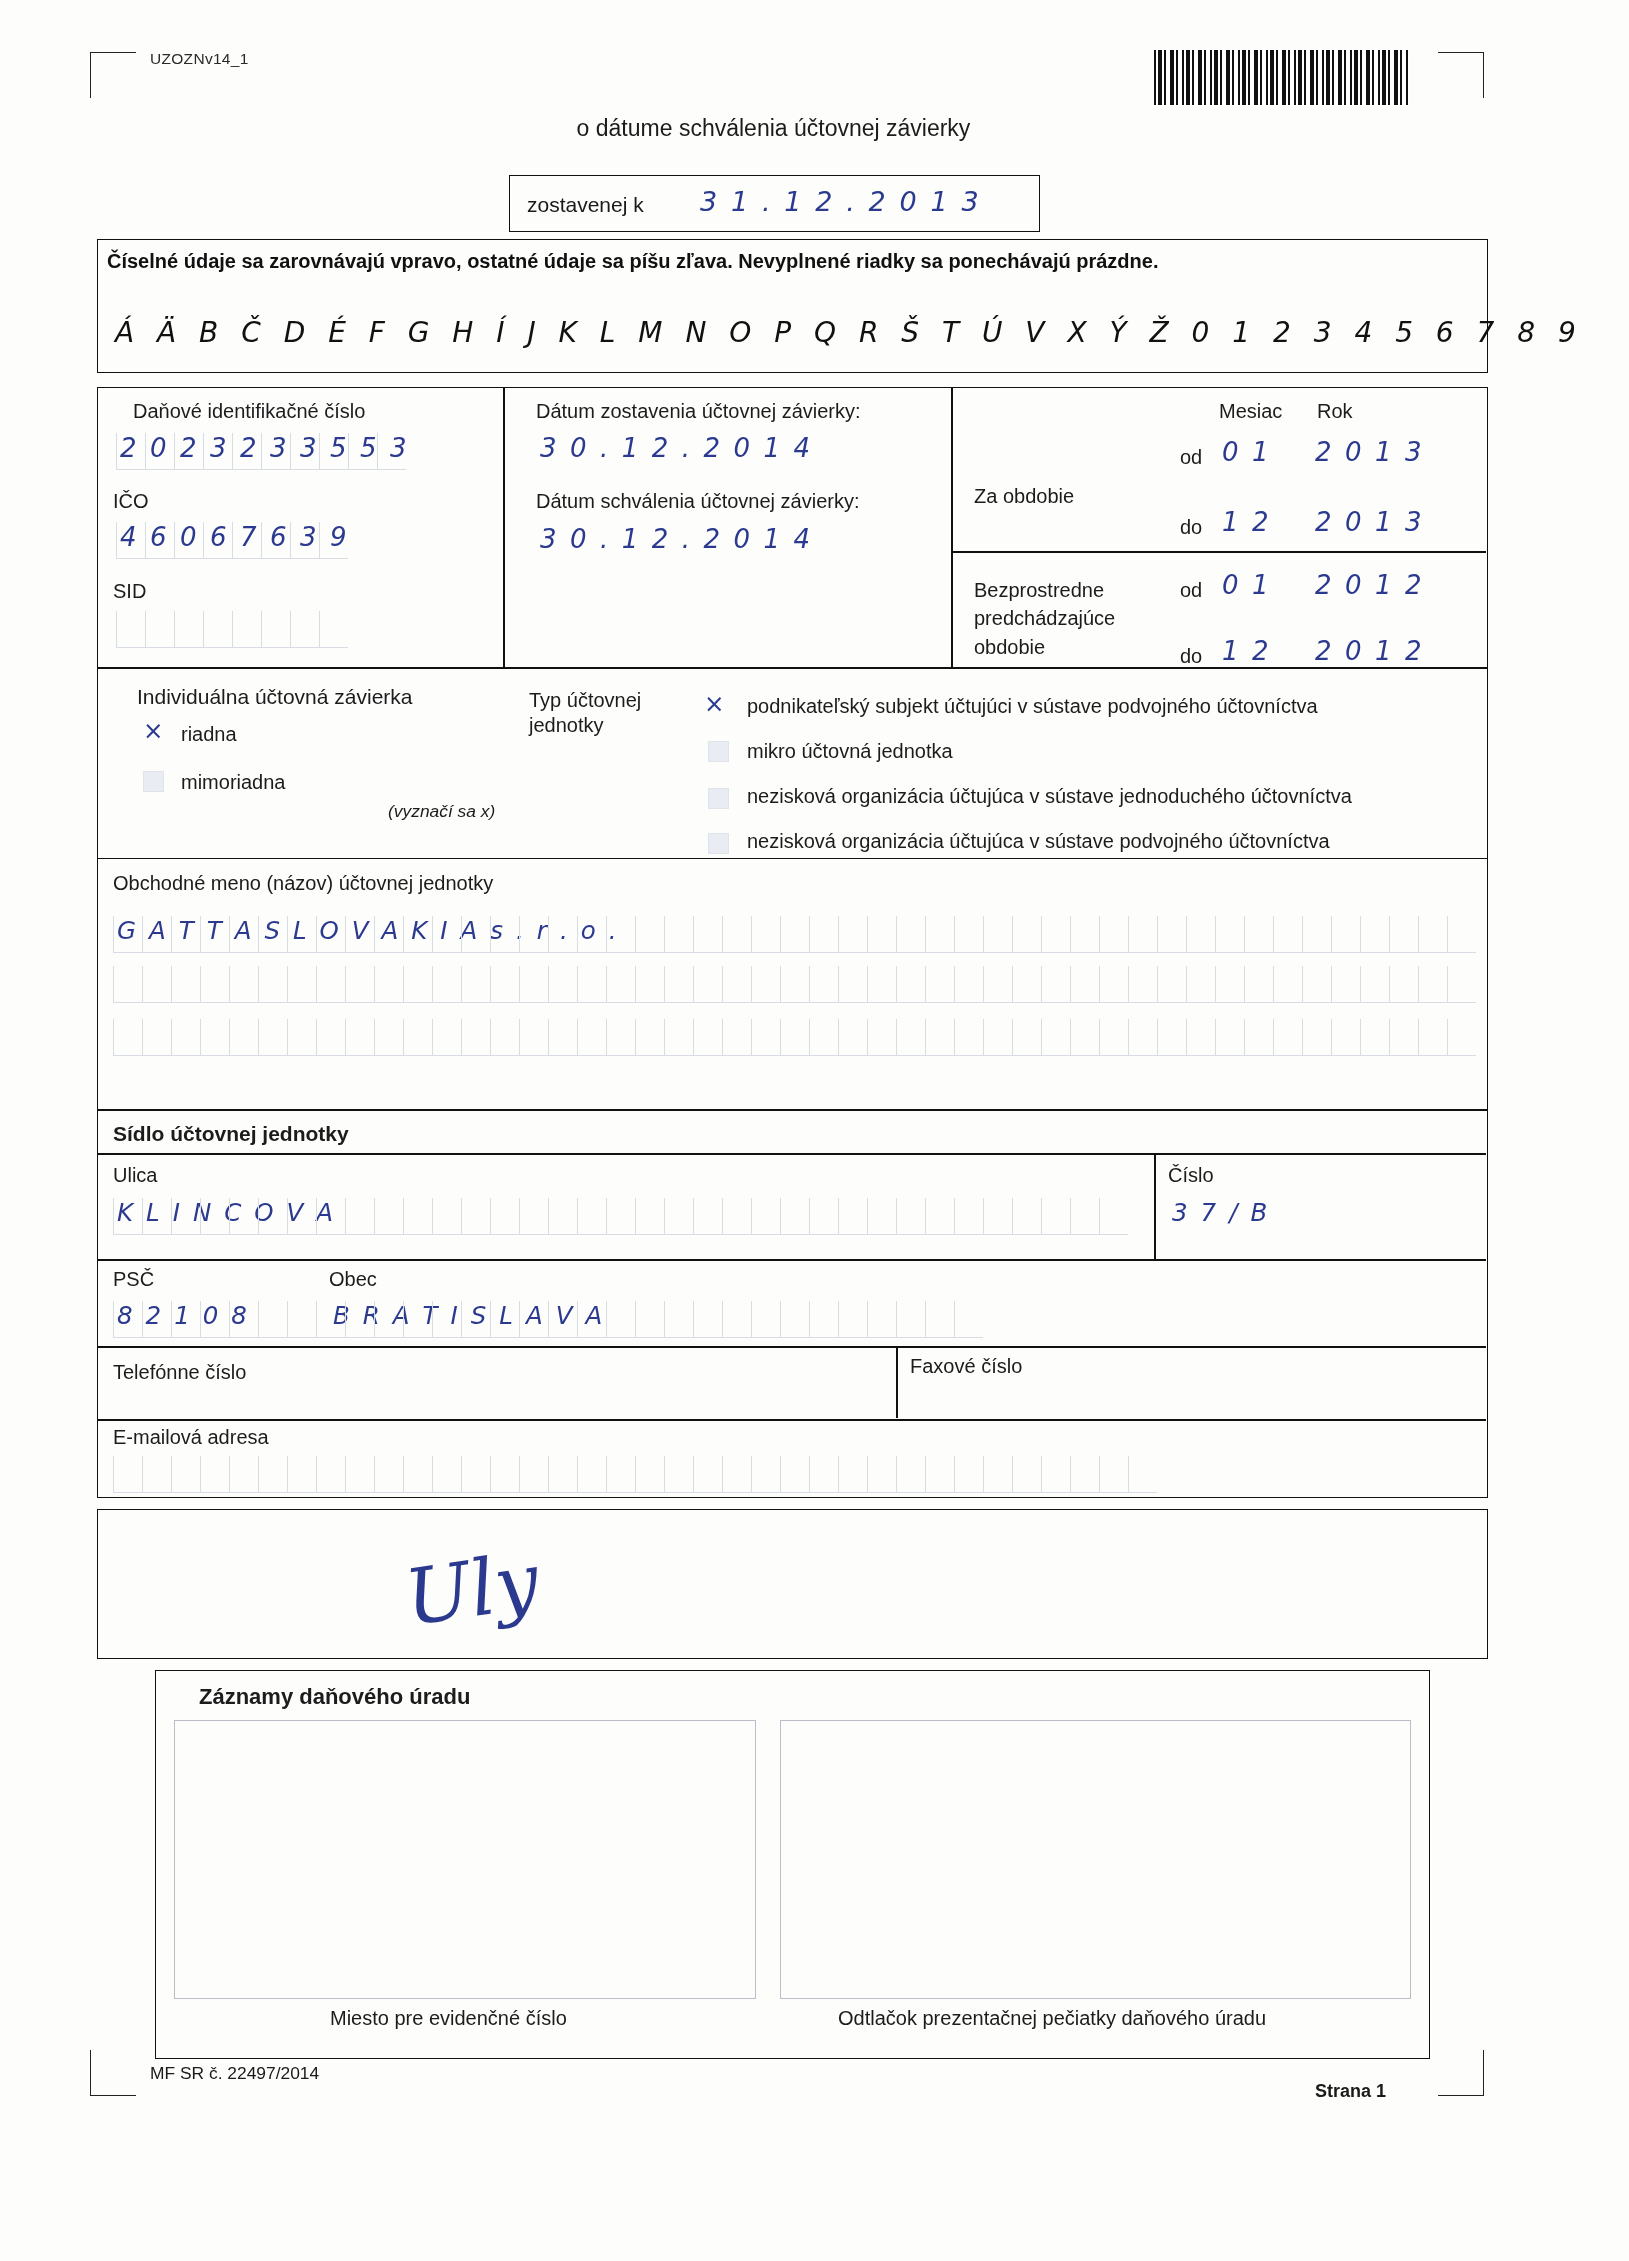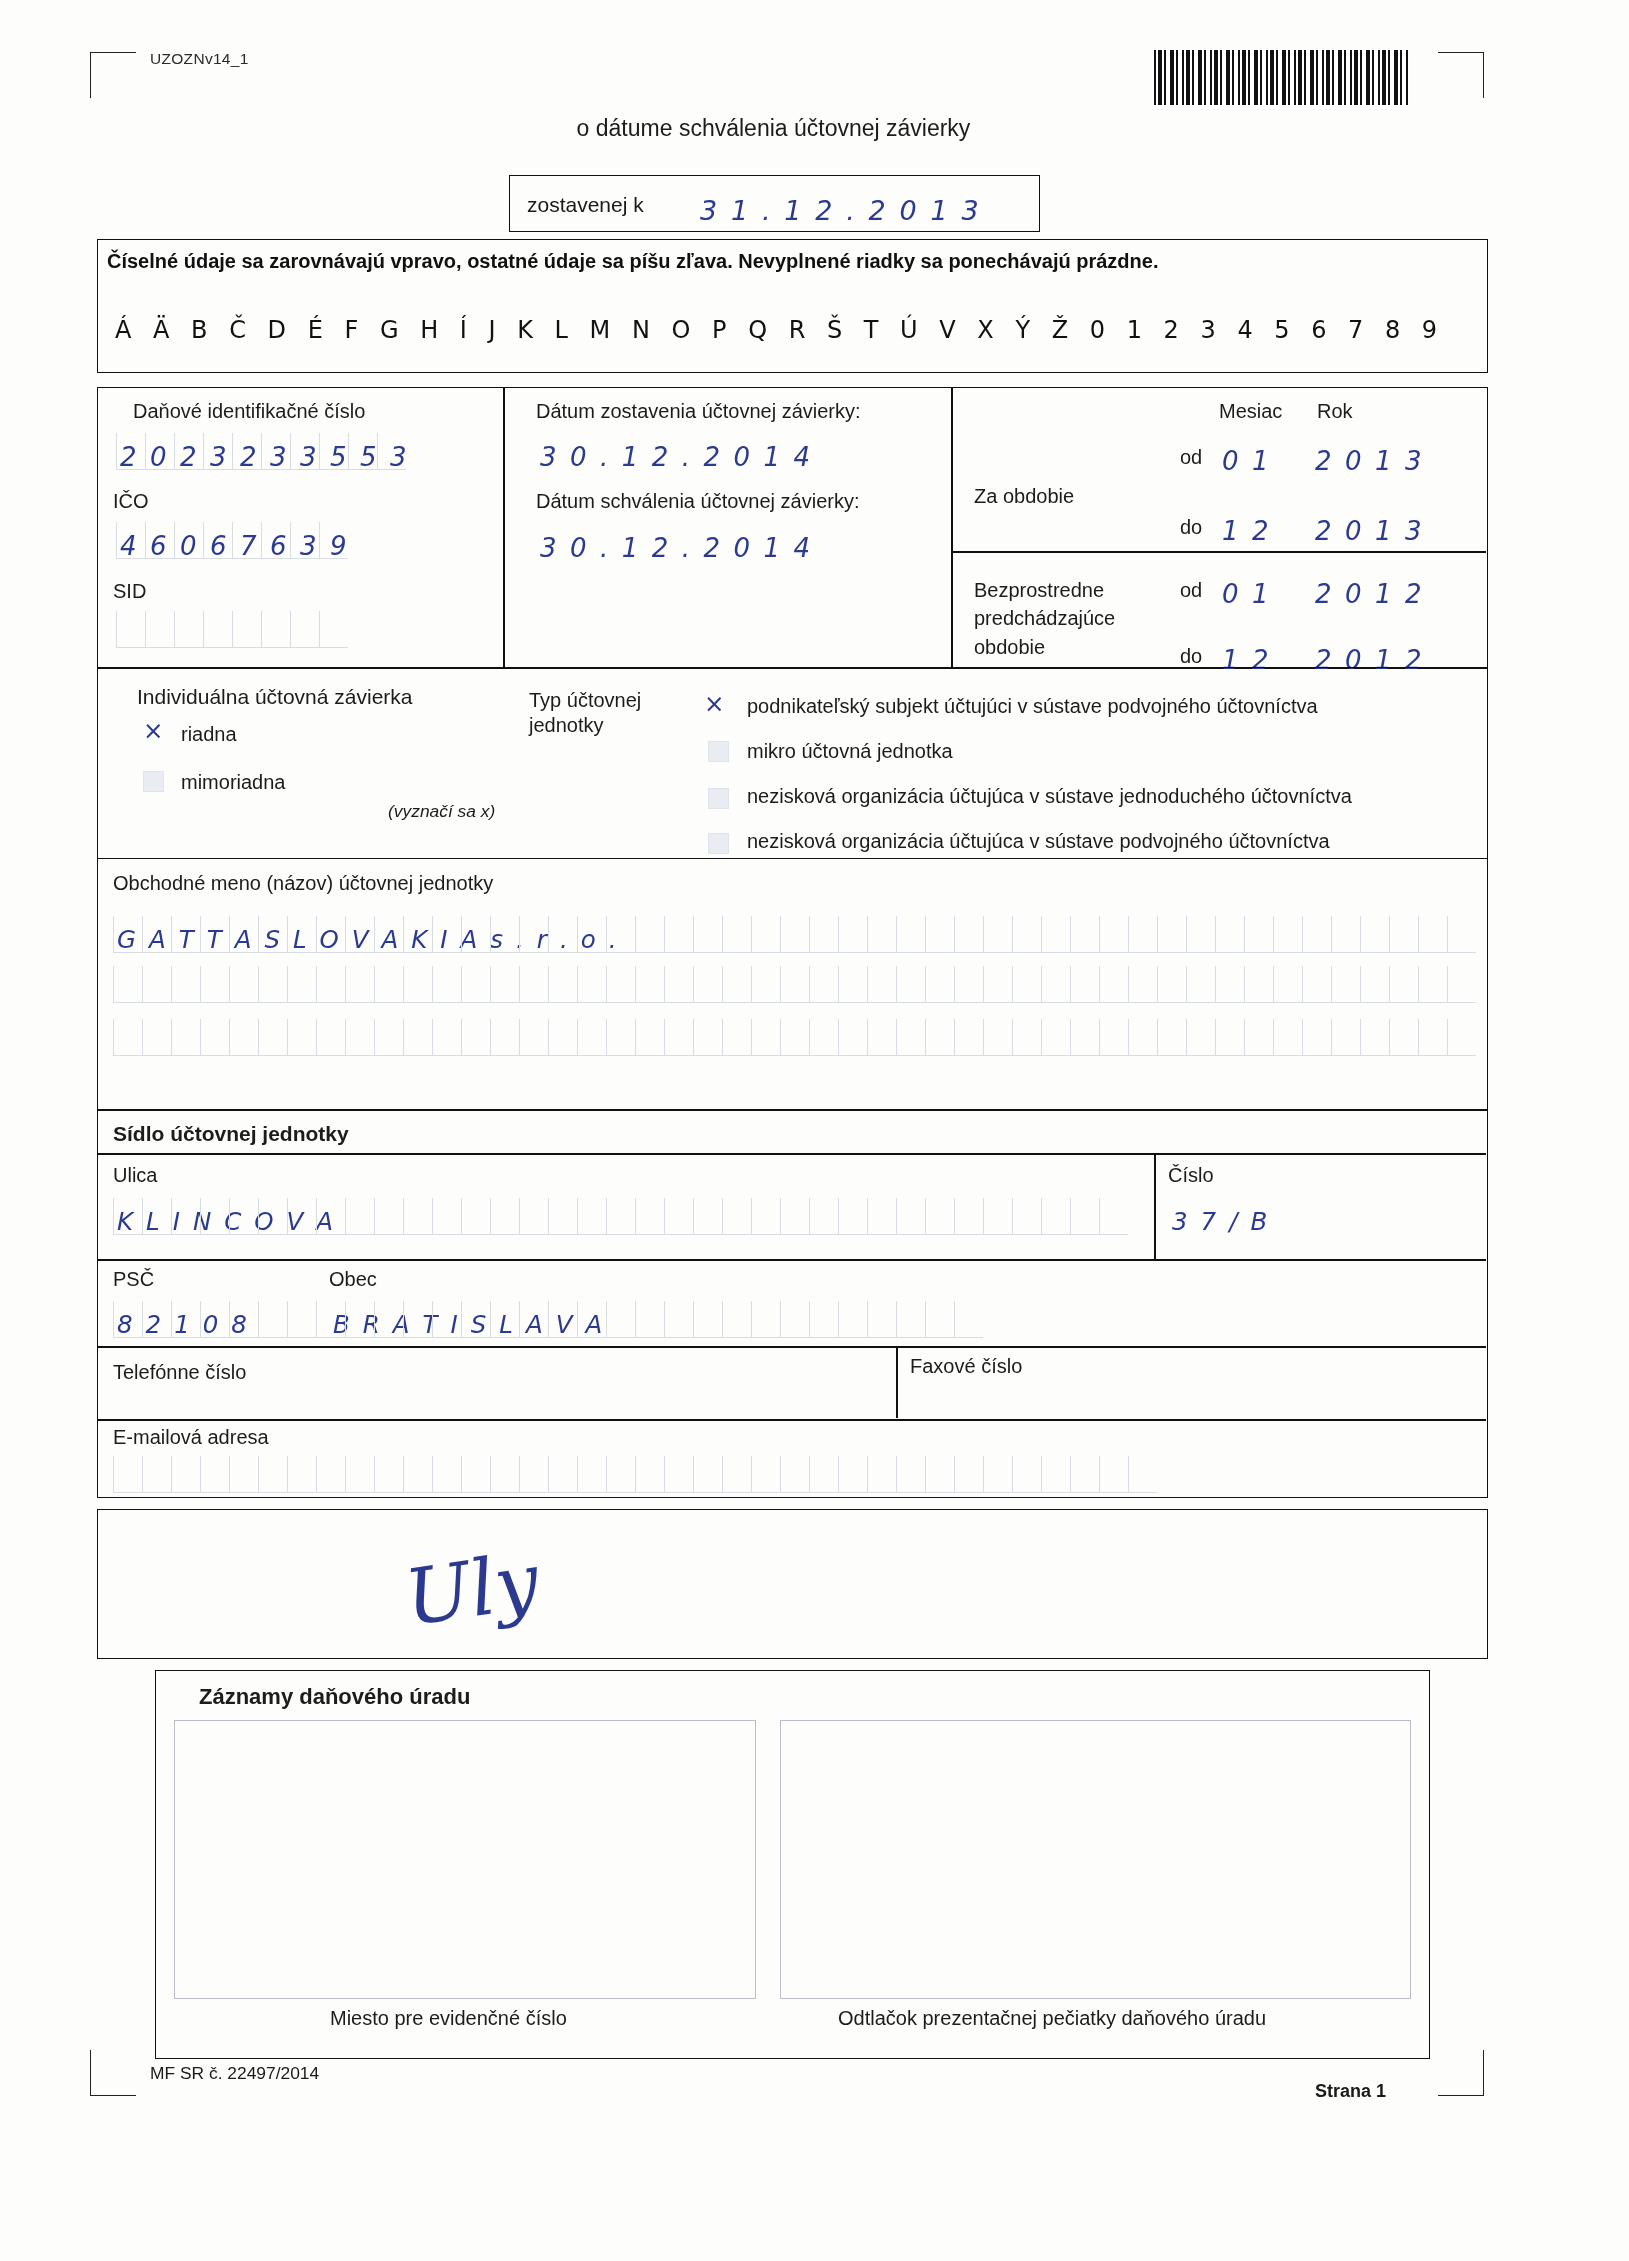--- a/index.html
+++ b/index.html
@@ -76,21 +76,20 @@
   .zostavena-label {
     position: absolute;
     left: 527px; top: 193px;
     font-size: 21px;
   }
   .hw {
     font-family: "DejaVu Sans", sans-serif;
     color: #2b3a8f;
     font-style: italic;
     letter-spacing: 2.6px;
-    margin-top: 9px;
   }
   .zostavena-val {
     position: absolute;
     left: 700px; top: 186px;
     font-size: 27px;
   }
 
   
   .instr {
     position: absolute;
@@ -102,22 +101,23 @@
     position: absolute; left: 107px; top: 250px;
     font-size: 20px; font-weight: bold; color: #111;
   }
   .instr-l2 {
     position: absolute; left: 107px; top: 279px;
     font-size: 19.3px; color: #111;
   }
   .alpha {
     position: absolute; left: 115px; top: 316px;
     width: 1354px;
-    font-size: 24px;
+    font-size: 28px;
     font-family: "DejaVu Sans", sans-serif;
+    font-style: italic;
     letter-spacing: 7px;
     color: #111;
     white-space: nowrap;
   }
 
   
   .idblock {
     position: absolute;
     left: 97px; top: 387px;
     width: 1389px; height: 280px;

